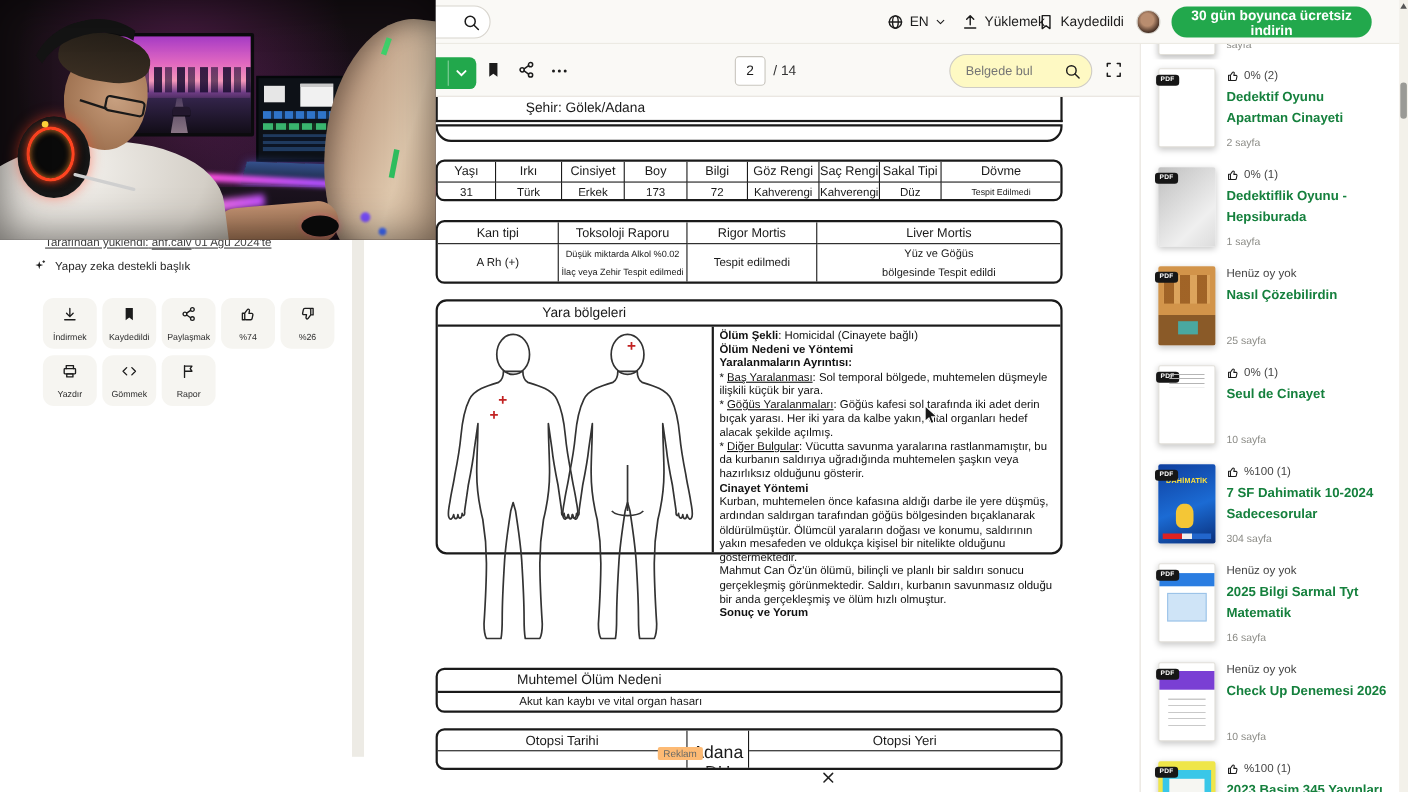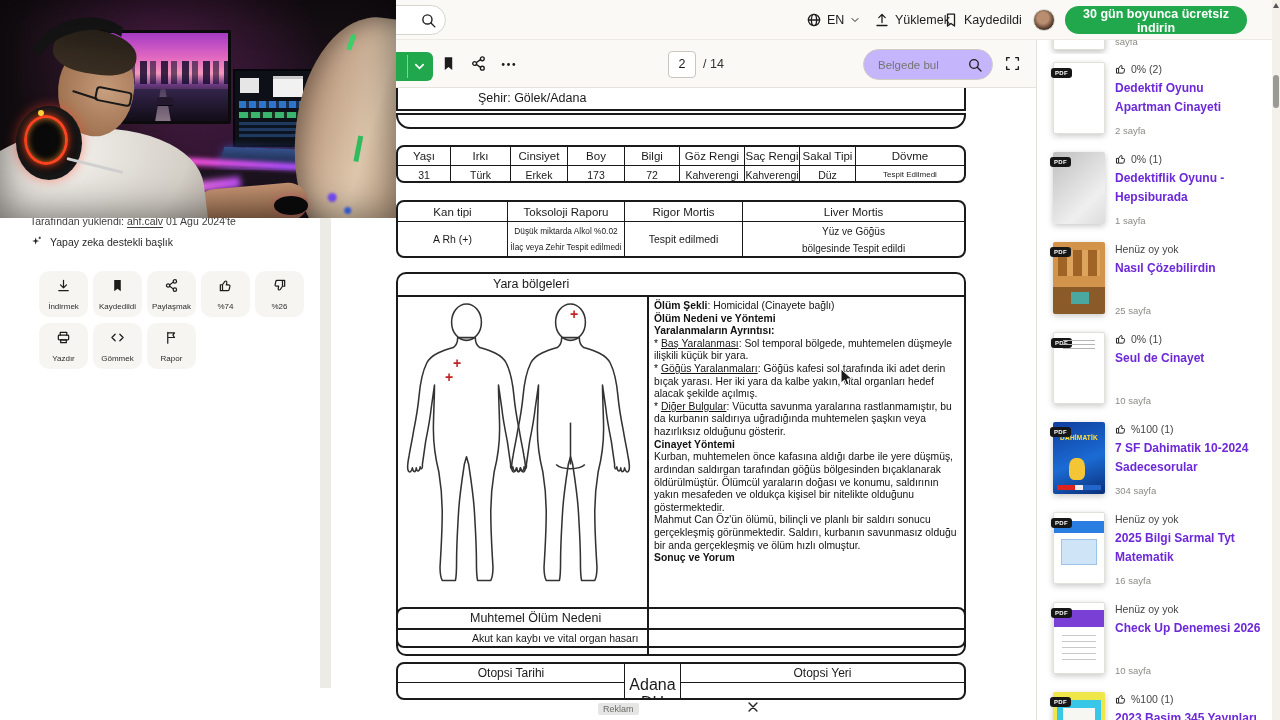--- a/index.html
+++ b/index.html
@@ -22,28 +22,28 @@
 
   
   .doctoolbar{position:absolute;left:331px;top:40px;width:705px;height:48px;background:#faf9f6;border-bottom:1px solid #e6e3dc;z-index:5;}
   .splitbtn{position:absolute;left:20px;top:12px;width:82px;height:29px;background:#22a84c;border-radius:6px;cursor:pointer;}
   .splitbtn .div{position:absolute;left:56px;top:3px;width:1px;height:23px;background:rgba(255,255,255,.45);}
   .splitbtn .chev{position:absolute;left:61px;top:7px;width:15px;height:15px;}
   .tico{position:absolute;width:17px;height:17px;top:15px;cursor:pointer;}
   .pagebox{position:absolute;left:337px;top:11px;width:28px;height:27px;border:1px solid #c9c6bf;border-radius:4px;background:#fff;
            text-align:center;font-size:12.5px;line-height:25px;}
   .pagetotal{position:absolute;left:372px;top:17px;font-size:12.5px;color:#333;}
-  .findpill{position:absolute;left:532px;top:9px;width:130px;height:31px;border:1px solid #cfccc5;border-radius:16px;background:#c4b5fd;}
+  .findpill{position:absolute;left:532px;top:9px;width:130px;height:31px;border:1px solid #cfccc5;border-radius:16px;background:#fef9c3;}
   .findpill input{position:absolute;left:12px;top:3px;width:85px;height:24px;border:none;outline:none;font-size:11.5px;background:transparent;color:#444;}
   .findpill .sic{position:absolute;right:9px;top:7px;width:16px;height:16px;}
 
   
   .leftpanel{position:absolute;left:0;top:0;width:331px;height:720px;background:#fff;}
   .lscroll{position:absolute;left:320px;top:88px;width:11px;height:600px;background:#edebe5;}
-  .upline{position:absolute;left:30px;top:215px;font-size:10.5px;color:#3c3c3c;white-space:nowrap;z-index:30;}
+  .upline{position:absolute;left:41px;top:215px;font-size:10.5px;color:#3c3c3c;white-space:nowrap;z-index:30;text-decoration:underline;}
   .upline u{text-underline-offset:2px;}
   .ailine{position:absolute;left:30px;top:235px;font-size:10.5px;color:#2a2a2a;display:flex;align-items:center;gap:7px;z-index:30;}
   .ailine .spk{width:13px;height:13px;}
   .tilesrow{position:absolute;left:28px;display:grid;grid-auto-flow:column;gap:5px;z-index:30;margin-left:11px;}
   .tile{width:49px;height:46px;background:#f6f5f1;border-radius:10px;position:relative;cursor:pointer;}
   .ticon{position:absolute;left:17px;top:7px;width:15px;height:15px;}
   .tlabel{position:absolute;left:0;right:0;bottom:6px;text-align:center;font-size:8px;color:#2e2e2e;}
 
   
   .page{position:absolute;left:331px;top:88px;width:705px;height:632px;background:#fff;}
@@ -59,21 +59,21 @@
   .pc.small{font-size:8px;}
   .ltable{left:65px;top:112px;width:570px;height:58px;border-radius:8px;overflow:hidden;display:grid;
           grid-template-columns:110px 117px 118px 1fr;grid-template-rows:20px 36px;}
   .lc{border-right:1.5px solid #1a1a1a;display:flex;flex-direction:column;align-items:center;justify-content:center;font-size:11.5px;text-align:center;}
   .lc:nth-child(4n){border-right:none;}
   .lc.th{border-bottom:1.5px solid #1a1a1a;flex-direction:row;}
   .lc.td{font-size:10.5px;line-height:1.5;}
   .lc.td.tiny{font-size:8.3px;line-height:1.9;}
   .lc.td.med{font-size:10px;line-height:1.7;}
 
-  .woundbox{left:65px;top:184px;width:570px;height:384px;border-radius:10px;}
+  .woundbox{left:65px;top:184px;width:570px;height:232px;border-radius:10px;}
   .woundtitle{position:absolute;left:0;top:0;width:100%;height:23px;border-bottom:2px solid #1a1a1a;
               font-size:12.5px;line-height:21px;padding-left:95px;}
   .woundleft{position:absolute;left:0;top:23px;width:249px;height:305px;}
   .woundright{position:absolute;left:249px;top:23px;right:0;bottom:0;border-left:2px solid #1a1a1a;
               padding:3px 5px;font-size:10.35px;line-height:1.22;color:#111;}
   .wline{margin:0;}
   .wline b{font-weight:bold;}
   .wline u{text-underline-offset:1px;}
   .bodyfig{position:absolute;top:2px;}
   .bodyfig svg{display:block;}
@@ -84,21 +84,21 @@
   .causeval{height:18px;font-size:10.5px;line-height:17px;padding-left:74px;}
 
   .atable{left:65px;top:574px;width:570px;height:38px;border-radius:8px;overflow:hidden;display:grid;
           grid-template-columns:227px 56px 1fr;}
   .acell{border-right:1.5px solid #1a1a1a;display:flex;flex-direction:column;gap:24px;}
   .acell:last-child{border-right:none;}
   .acell .r1{height:19px;border-bottom:1.5px solid #1a1a1a;text-align:center;font-size:12px;line-height:18px;}
   .acell .r2{flex:1;text-align:center;font-size:10.5px;line-height:16px;}
   .acell.mid{justify-content:center;text-align:center;font-size:16px;}
 
-  .adlabel{position:absolute;left:267px;top:615px;background:#e5e5e5;color:#6b6b66;font-size:9px;padding:1px 5px;border-radius:2px;}
+  .adlabel{position:absolute;left:267px;top:591px;background:#fdba74;color:#6b6b66;font-size:9px;padding:1px 5px;border-radius:2px;}
   .adclose{position:absolute;left:415px;top:612px;width:14px;height:14px;cursor:pointer;}
 
   
   .sidebar{position:absolute;left:1036px;top:40px;width:236px;height:680px;background:#fff;border-left:1px solid #e5e2db;overflow:hidden;}
   .sbpartial{position:relative;height:14px;overflow:hidden;}
   .sbpartial .pthumb{position:absolute;left:16px;top:-62px;width:52px;height:72px;background:#fff;border:1px solid #e0ded8;
                      border-radius:2px;box-shadow:0 2px 6px rgba(0,0,0,.25);}
   .sbpartial .ptxt{position:absolute;left:78px;top:-4px;font-size:9.5px;color:#8b8b86;}
   .sblist{position:absolute;left:0;top:14px;right:0;}
   .sbitem{position:relative;height:90px;cursor:pointer;}
@@ -125,21 +125,21 @@
   .th-checkup{background:#fff;border:1px solid #e2e0da;}
   .th-checkup::before{content:'';position:absolute;left:0;right:0;top:7px;height:17px;background:#7a3fd4;}
   .th-checkup::after{content:'';position:absolute;left:8px;right:8px;top:32px;height:26px;
     background:repeating-linear-gradient(180deg,#c9c9c9 0 1px,transparent 1px 6px);}
   .th-tyt345{background:#efe64a;}
   .th-tyt345::before{content:'';position:absolute;left:4px;right:4px;top:8px;bottom:6px;background:#39c7e8;}
   .th-tyt345::after{content:'';position:absolute;left:10px;right:10px;top:16px;bottom:14px;background:#f6f6f2;}
   .sbcol{position:absolute;left:78px;top:8px;right:10px;height:74px;display:flex;flex-direction:column;}
   .sbrating{display:flex;align-items:center;gap:4px;font-size:10.5px;color:#454545;height:14px;}
   .rico{width:12px;height:12px;}
-  .sbtitle{margin-top:3px;font-size:12px;font-weight:bold;color:#6d28d9;line-height:1.55;}
+  .sbtitle{margin-top:3px;font-size:12px;font-weight:bold;color:#15803d;line-height:1.55;}
   .sbpages{margin-top:auto;font-size:9.5px;color:#8b8b86;}
 
   
   .bscroll{position:absolute;left:1272px;top:0;width:8px;height:720px;background:#f3f1ea;z-index:40;}
   .bscroll .arrow{position:absolute;left:1px;top:3px;width:0;height:0;border-left:3px solid transparent;border-right:3px solid transparent;border-bottom:5px solid #555;}
   .bscroll .bthumb{position:absolute;left:1px;top:75px;width:6px;height:33px;background:#9a9a96;border-radius:3px;}
 
   
   .webcam{position:absolute;left:0;top:0;width:396px;height:218px;background:#140e12;overflow:hidden;z-index:50;}
   .wc-ambient{position:absolute;inset:0;background:radial-gradient(circle at 42% 28%,rgba(205,60,190,.28),transparent 55%),

